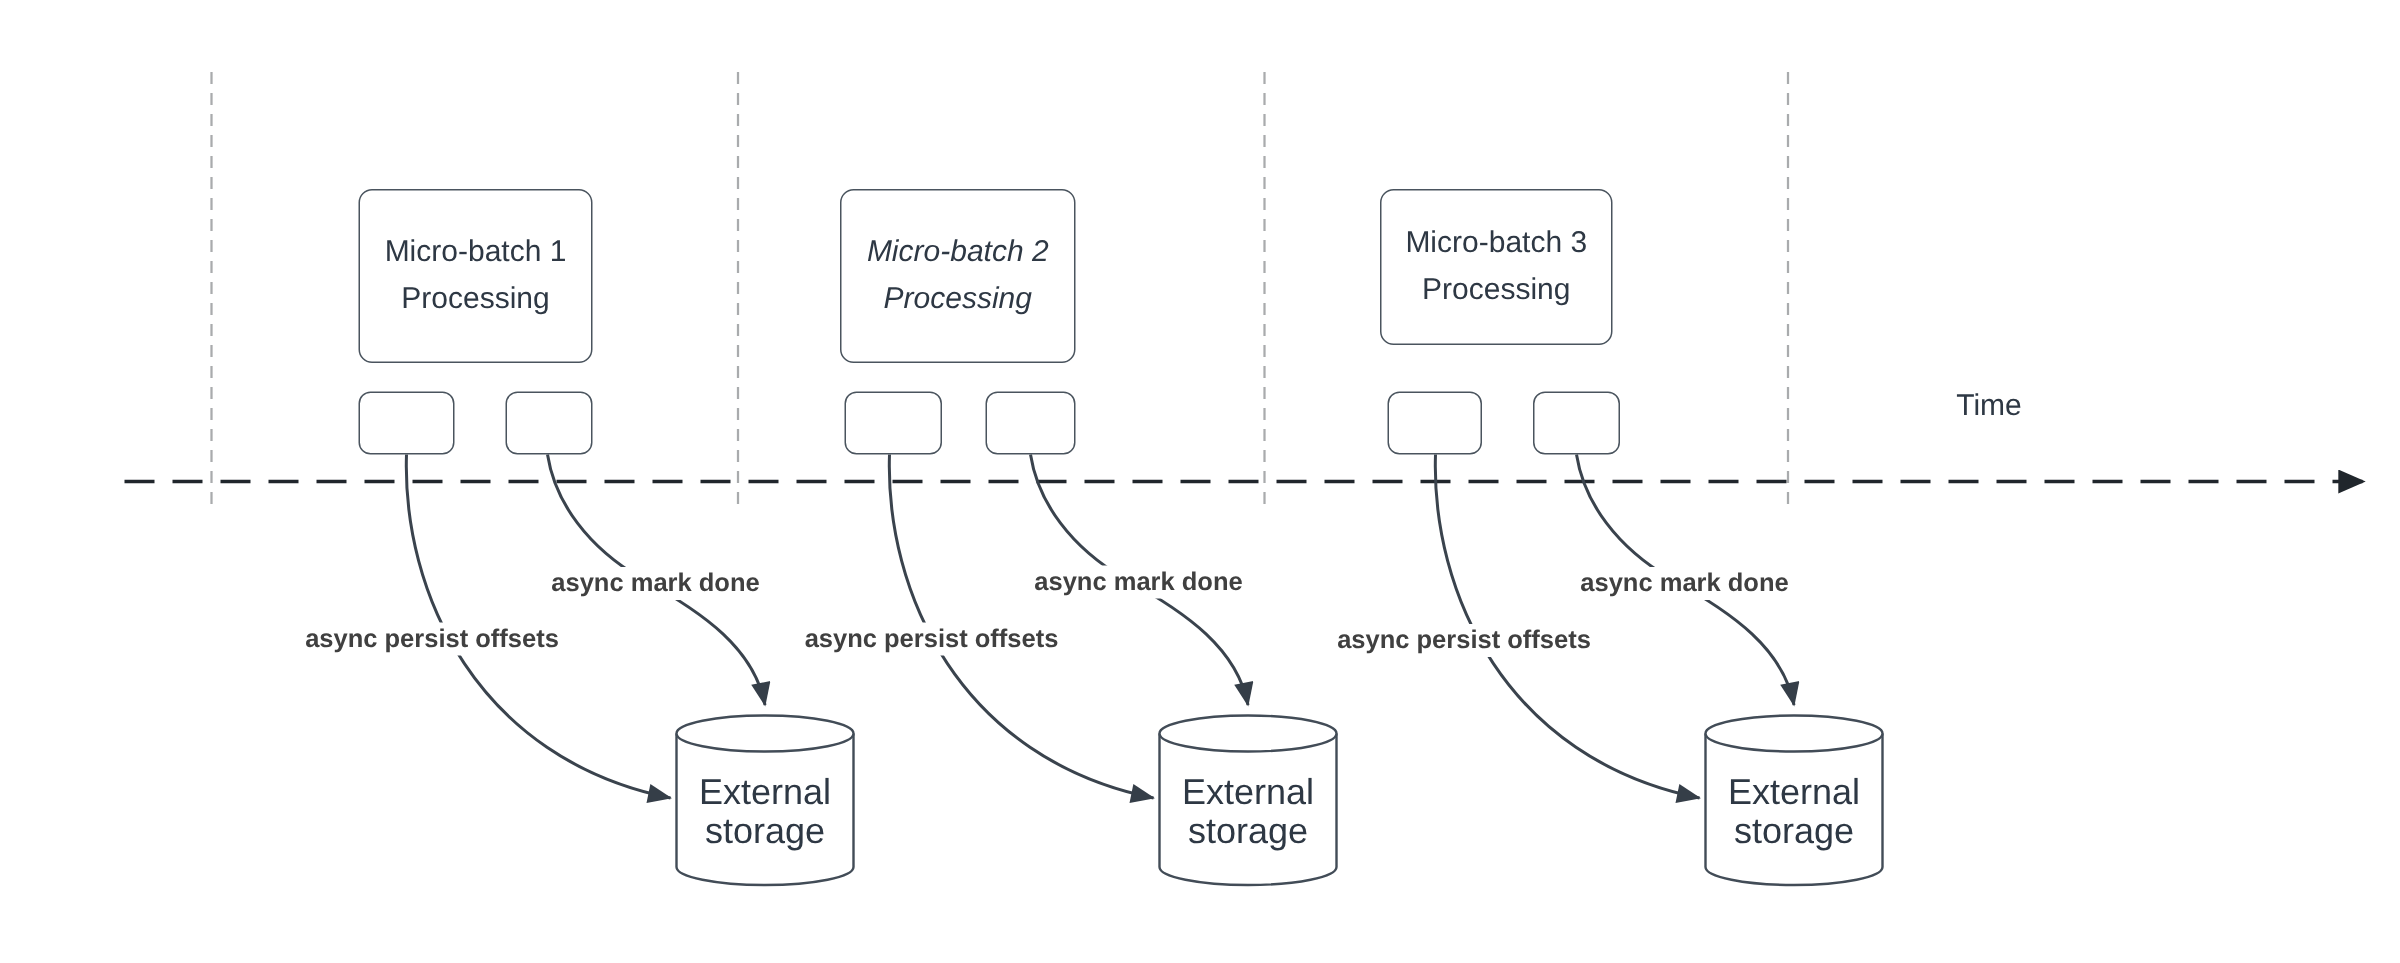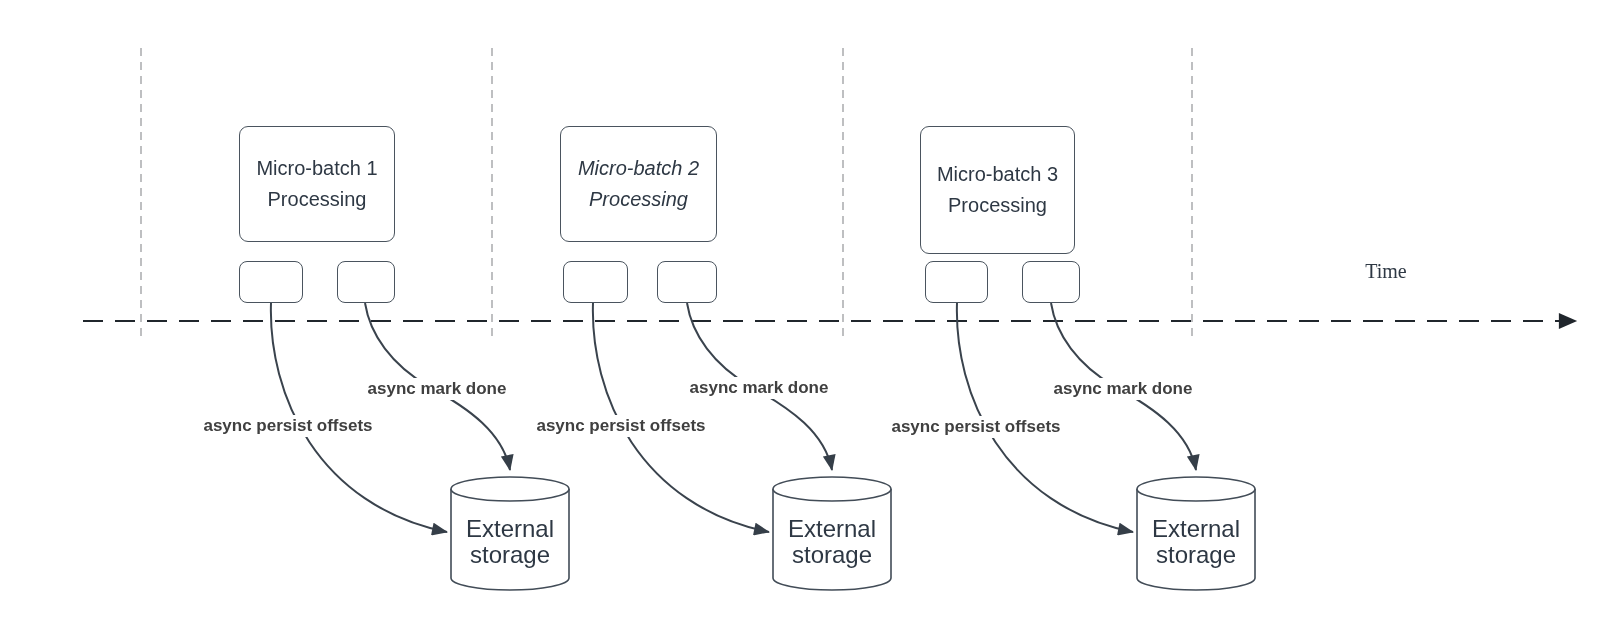--- a/index.html
+++ b/index.html
@@ -132,26 +132,26 @@
     <div class="node-text">Micro-batch 2
 Processing</div>
   </div>
   <div class="small-node" style="left:563px; top:261px; width:65px; height:42px;"></div>
   <div class="small-node" style="left:657px; top:261px; width:60px; height:42px;"></div>
   <div class="edge-label" style="left:621px; top:426px;">async persist offsets</div>
   <div class="edge-label" style="left:759px; top:388px;">async mark done</div>
   <div class="storage-label" style="left:832px; top:542px;">External
 storage</div>
 
-  <div class="node" style="left:920px; top:126px; width:155px; height:128px;">
+  <div class="node" style="left:920px; top:126px; width:155px; height:104px;">
     <div class="node-text">Micro-batch 3
 Processing</div>
   </div>
   <div class="small-node" style="left:925px; top:261px; width:63px; height:42px;"></div>
   <div class="small-node" style="left:1022px; top:261px; width:58px; height:42px;"></div>
   <div class="edge-label" style="left:976px; top:427px;">async persist offsets</div>
   <div class="edge-label" style="left:1123px; top:389px;">async mark done</div>
   <div class="storage-label" style="left:1196px; top:542px;">External
 storage</div>
 
-  <div class="time-label" style="left:1386px; top:271px;font-family:Liberation Serif, serif;">Time</div>
+  <div class="time-label" style="left:1326px; top:271px;">Time</div>
 
 </div>
 
 </body></html>

